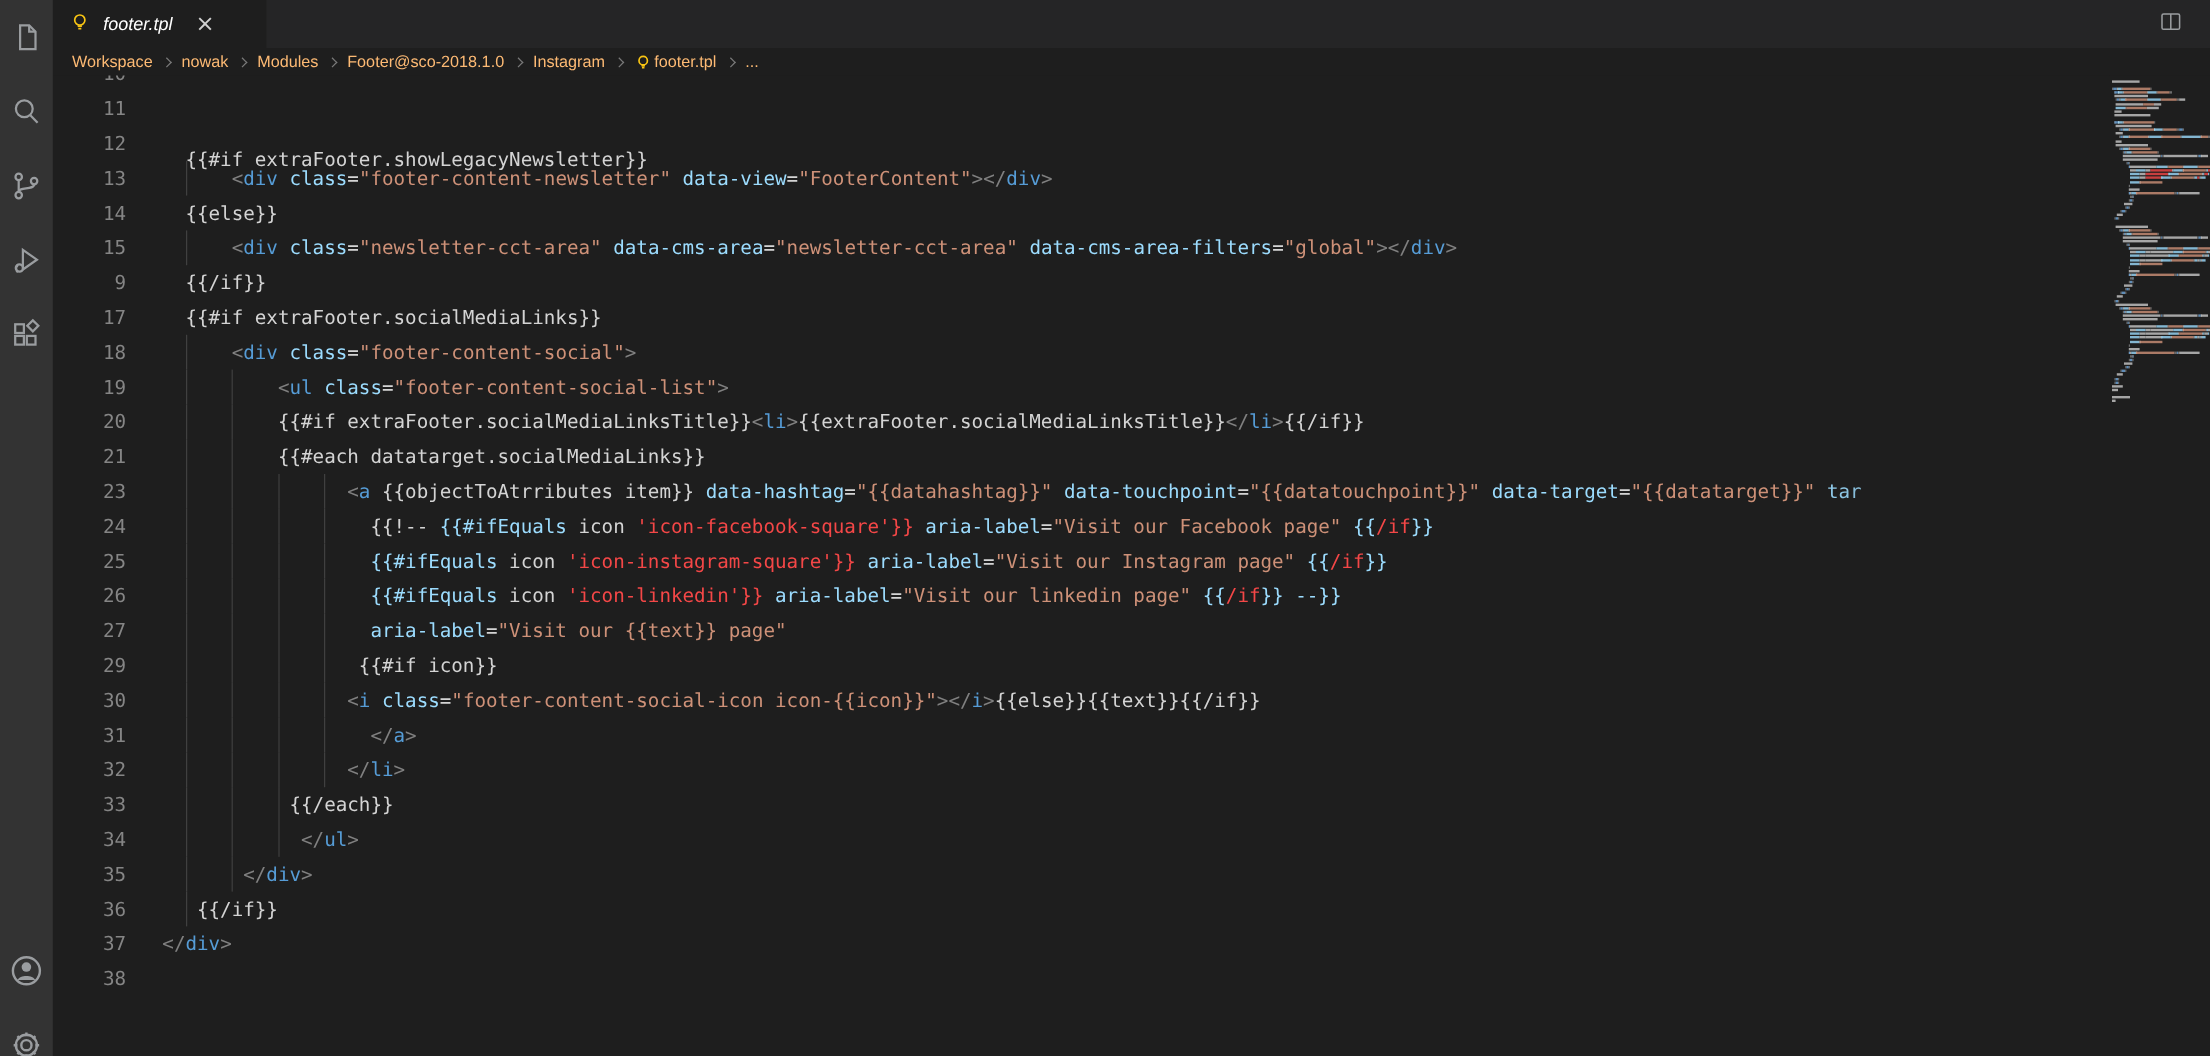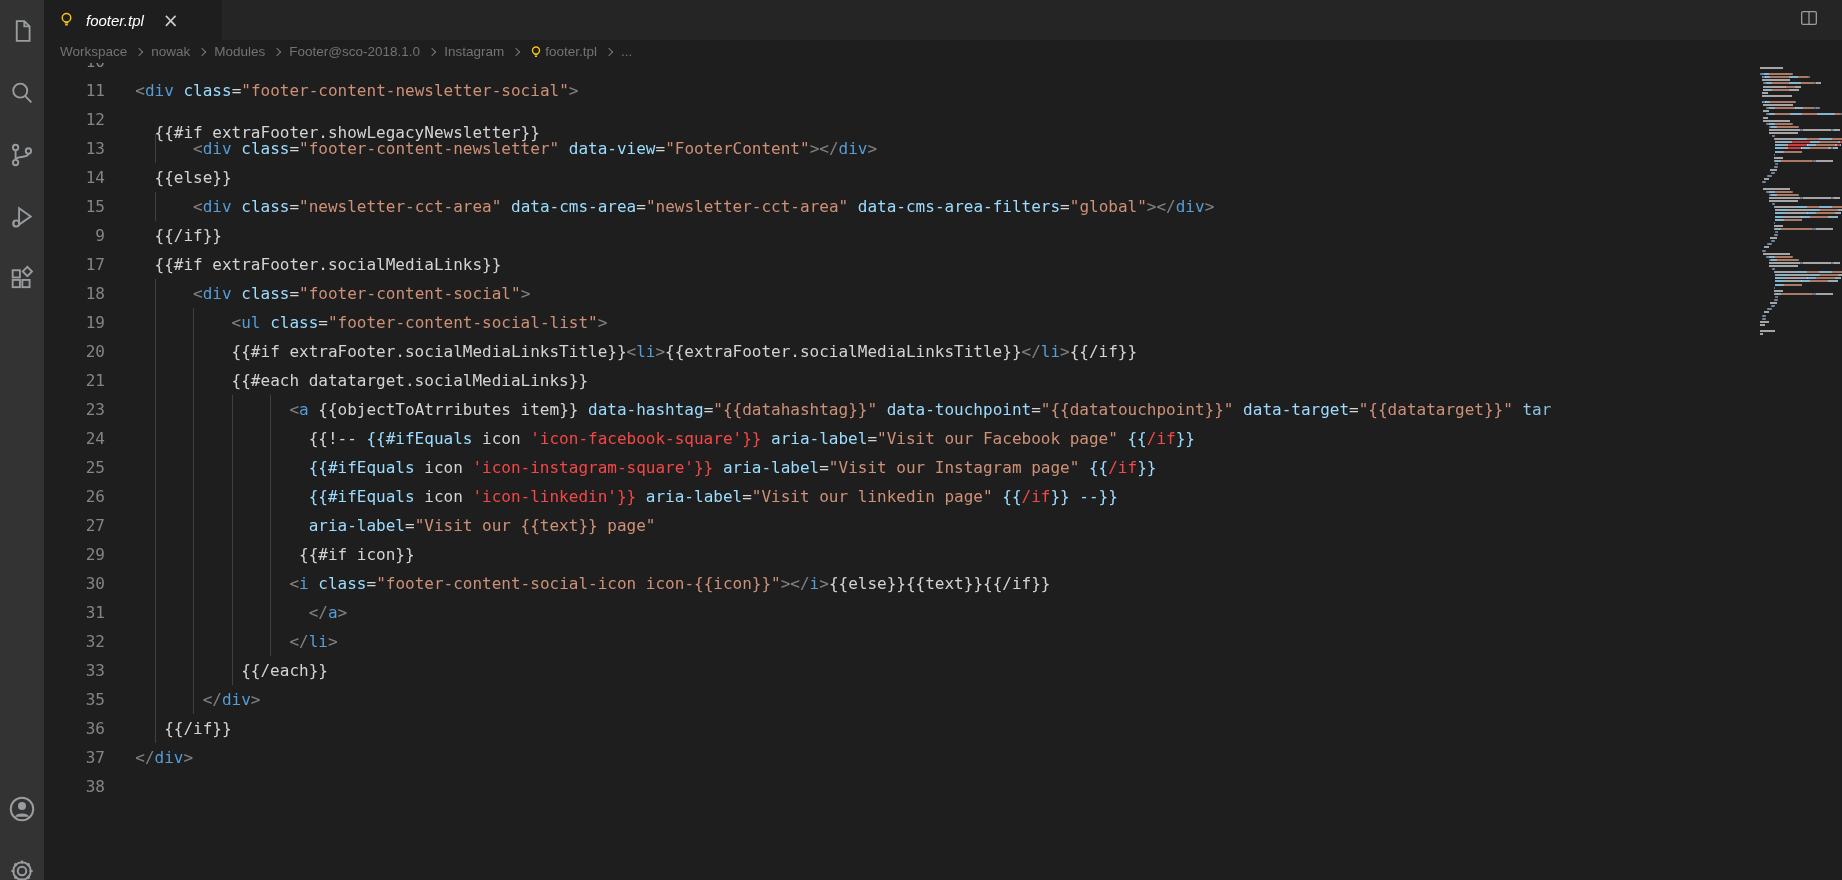--- a/index.html
+++ b/index.html
@@ -29,21 +29,21 @@
   }
   .tab-label { color:#ffffff; font-size:15px; font-style:italic; }
   .tab-close { color:#d0d0d0; font-size:19px; line-height:1; margin-left:10px; cursor:pointer; font-family:"DejaVu Sans",sans-serif; }
   .tab-actions { margin-left:auto; display:flex; align-items:center; padding-right:22px; }
   .split-icon { cursor:pointer; }
   .split-icon svg { stroke:#9a9da0; fill:none; stroke-width:1.4; }
   
   .breadcrumbs {
     position:absolute; left:44px; top:40px; right:0; height:23px;
     background:#1e1e1e; display:flex; align-items:center;
-    padding-left:16px; color:#737373; font-size:13.5px; white-space:nowrap;
+    padding-left:16px; color:#fdba74; font-size:13.5px; white-space:nowrap;
   }
   .crumb { cursor:pointer; }
   .crumb-sep {
     display:inline-block; width:6px; height:6px; margin:0 9px;
     border-top:1.4px solid #7a7a7a; border-right:1.4px solid #7a7a7a;
     transform:rotate(45deg); position:relative; top:0px;
   }
   .crumb-bulb { margin:0 2px 0 1px; position:relative; top:2px; }
   
   .editor {
@@ -175,41 +175,42 @@
         <path d="M9.5 16.5 H14.5 M10.2 19.5 H13.8"></path>
       </svg></span>
     <span class="crumb">footer.tpl</span>
     <span class="crumb-sep"></span>
     <span class="crumb">...</span>
   </div>
 
 <div class="editor">
   <div class="lines" id="editor-lines">
       <div class="code-row"><span class="line-num">10</span><span class="code-text" style="left: 72px;"></span></div>
-      <div class="code-row"><span class="line-num">11</span><span class="code-text" style="left: 91.266px;"><span class="tok-p">&lt;</span><span class="tok-t">div</span><span class="tok-w"> </span><span class="tok-a">class</span><span class="tok-w">=</span><span class="tok-s">"footer-content-newsletter-social"</span><span class="tok-p">&gt;</span></span></div>
+      <div class="code-row"><span class="line-num">11</span></div>
       <div class="code-row"><span class="line-num">12</span><span class="code-text" style="left: 110.532px; margin-top: 13px;"><span class="tok-w">{{#if extraFooter.showLegacyNewsletter}}</span></span></div>
       <div class="code-row"><span class="line-num">13</span><span class="guide" style="left: 110.532px;"></span><span class="code-text" style="left: 149.064px;"><span class="tok-p">&lt;</span><span class="tok-t">div</span><span class="tok-w"> </span><span class="tok-a">class</span><span class="tok-w">=</span><span class="tok-s">"footer-content-newsletter"</span><span class="tok-w"> </span><span class="tok-a">data-view</span><span class="tok-w">=</span><span class="tok-s">"FooterContent"</span><span class="tok-p">&gt;&lt;/</span><span class="tok-t">div</span><span class="tok-p">&gt;</span></span></div>
       <div class="code-row"><span class="line-num">14</span><span class="code-text" style="left: 110.532px;"><span class="tok-w">{{else}}</span></span></div>
       <div class="code-row"><span class="line-num">15</span><span class="guide" style="left: 110.532px;"></span><span class="code-text" style="left: 149.064px;"><span class="tok-p">&lt;</span><span class="tok-t">div</span><span class="tok-w"> </span><span class="tok-a">class</span><span class="tok-w">=</span><span class="tok-s">"newsletter-cct-area"</span><span class="tok-w"> </span><span class="tok-a">data-cms-area</span><span class="tok-w">=</span><span class="tok-s">"newsletter-cct-area"</span><span class="tok-w"> </span><span class="tok-a">data-cms-area-filters</span><span class="tok-w">=</span><span class="tok-s">"global"</span><span class="tok-p">&gt;&lt;/</span><span class="tok-t">div</span><span class="tok-p">&gt;</span></span></div>
       <div class="code-row"><span class="line-num">9</span><span class="code-text" style="left: 110.532px;"><span class="tok-w">{{/if}}</span></span></div>
       <div class="code-row"><span class="line-num">17</span><span class="code-text" style="left: 110.532px;"><span class="tok-w">{{#if extraFooter.socialMediaLinks}}</span></span></div>
       <div class="code-row"><span class="line-num">18</span><span class="guide" style="left: 110.532px;"></span><span class="code-text" style="left: 149.064px;"><span class="tok-p">&lt;</span><span class="tok-t">div</span><span class="tok-w"> </span><span class="tok-a">class</span><span class="tok-w">=</span><span class="tok-s">"footer-content-social"</span><span class="tok-p">&gt;</span></span></div>
       <div class="code-row"><span class="line-num">19</span><span class="guide" style="left: 110.532px;"></span><span class="guide" style="left: 149.064px;"></span><span class="code-text" style="left: 187.596px;"><span class="tok-p">&lt;</span><span class="tok-t">ul</span><span class="tok-w"> </span><span class="tok-a">class</span><span class="tok-w">=</span><span class="tok-s">"footer-content-social-list"</span><span class="tok-p">&gt;</span></span></div>
       <div class="code-row"><span class="line-num">20</span><span class="guide" style="left: 110.532px;"></span><span class="guide" style="left: 149.064px;"></span><span class="code-text" style="left: 187.596px;"><span class="tok-w">{{#if extraFooter.socialMediaLinksTitle}}</span><span class="tok-p">&lt;</span><span class="tok-t">li</span><span class="tok-p">&gt;</span><span class="tok-w">{{extraFooter.socialMediaLinksTitle}}</span><span class="tok-p">&lt;/</span><span class="tok-t">li</span><span class="tok-p">&gt;</span><span class="tok-w">{{/if}}</span></span></div>
       <div class="code-row"><span class="line-num">21</span><span class="guide" style="left: 110.532px;"></span><span class="guide" style="left: 149.064px;"></span><span class="code-text" style="left: 187.596px;"><span class="tok-w">{{#each datatarget.socialMediaLinks}}</span></span></div>
       <div class="code-row"><span class="line-num">23</span><span class="guide" style="left: 110.532px;"></span><span class="guide" style="left: 149.064px;"></span><span class="guide" style="left: 187.596px;"></span><span class="guide" style="left: 226.128px;"></span><span class="code-text" style="left: 245.394px;"><span class="tok-p">&lt;</span><span class="tok-t">a</span><span class="tok-w"> {{objectToAtrributes item}} </span><span class="tok-a">data-hashtag</span><span class="tok-w">=</span><span class="tok-s">"{{datahashtag}}"</span><span class="tok-w"> </span><span class="tok-a">data-touchpoint</span><span class="tok-w">=</span><span class="tok-s">"{{datatouchpoint}}"</span><span class="tok-w"> </span><span class="tok-a">data-target</span><span class="tok-w">=</span><span class="tok-s">"{{datatarget}}"</span><span class="tok-w"> </span><span class="tok-a">tar</span></span></div>
       <div class="code-row"><span class="line-num">24</span><span class="guide" style="left: 110.532px;"></span><span class="guide" style="left: 149.064px;"></span><span class="guide" style="left: 187.596px;"></span><span class="guide" style="left: 226.128px;"></span><span class="code-text" style="left: 264.66px;"><span class="tok-w">{{!-- </span><span class="tok-a">{{#ifEquals</span><span class="tok-w"> icon </span><span class="tok-r">'icon-facebook-square'}}</span><span class="tok-w"> </span><span class="tok-a">aria-label</span><span class="tok-w">=</span><span class="tok-s">"Visit our Facebook page"</span><span class="tok-w"> </span><span class="tok-a">{{</span><span class="tok-r">/if</span><span class="tok-a">}}</span></span></div>
       <div class="code-row"><span class="line-num">25</span><span class="guide" style="left: 110.532px;"></span><span class="guide" style="left: 149.064px;"></span><span class="guide" style="left: 187.596px;"></span><span class="guide" style="left: 226.128px;"></span><span class="code-text" style="left: 264.66px;"><span class="tok-a">{{#ifEquals</span><span class="tok-w"> icon </span><span class="tok-r">'icon-instagram-square'}}</span><span class="tok-w"> </span><span class="tok-a">aria-label</span><span class="tok-w">=</span><span class="tok-s">"Visit our Instagram page"</span><span class="tok-w"> </span><span class="tok-a">{{</span><span class="tok-r">/if</span><span class="tok-a">}}</span></span></div>
       <div class="code-row"><span class="line-num">26</span><span class="guide" style="left: 110.532px;"></span><span class="guide" style="left: 149.064px;"></span><span class="guide" style="left: 187.596px;"></span><span class="guide" style="left: 226.128px;"></span><span class="code-text" style="left: 264.66px;"><span class="tok-a">{{#ifEquals</span><span class="tok-w"> icon </span><span class="tok-r">'icon-linkedin'}}</span><span class="tok-w"> </span><span class="tok-a">aria-label</span><span class="tok-w">=</span><span class="tok-s">"Visit our linkedin page"</span><span class="tok-w"> </span><span class="tok-a">{{</span><span class="tok-r">/if</span><span class="tok-a">}}</span><span class="tok-w"> </span><span class="tok-a">--}}</span></span></div>
       <div class="code-row"><span class="line-num">27</span><span class="guide" style="left: 110.532px;"></span><span class="guide" style="left: 149.064px;"></span><span class="guide" style="left: 187.596px;"></span><span class="guide" style="left: 226.128px;"></span><span class="code-text" style="left: 264.66px;"><span class="tok-a">aria-label</span><span class="tok-w">=</span><span class="tok-s">"Visit our {{text}} page"</span></span></div>
       <div class="code-row"><span class="line-num">29</span><span class="guide" style="left: 110.532px;"></span><span class="guide" style="left: 149.064px;"></span><span class="guide" style="left: 187.596px;"></span><span class="guide" style="left: 226.128px;"></span><span class="code-text" style="left: 255.027px;"><span class="tok-w">{{#if icon}}</span></span></div>
       <div class="code-row"><span class="line-num">30</span><span class="guide" style="left: 110.532px;"></span><span class="guide" style="left: 149.064px;"></span><span class="guide" style="left: 187.596px;"></span><span class="guide" style="left: 226.128px;"></span><span class="code-text" style="left: 245.394px;"><span class="tok-p">&lt;</span><span class="tok-t">i</span><span class="tok-w"> </span><span class="tok-a">class</span><span class="tok-w">=</span><span class="tok-s">"footer-content-social-icon icon-{{icon}}"</span><span class="tok-p">&gt;&lt;/</span><span class="tok-t">i</span><span class="tok-p">&gt;</span><span class="tok-w">{{else}}{{text}}{{/if}}</span></span></div>
       <div class="code-row"><span class="line-num">31</span><span class="guide" style="left: 110.532px;"></span><span class="guide" style="left: 149.064px;"></span><span class="guide" style="left: 187.596px;"></span><span class="guide" style="left: 226.128px;"></span><span class="code-text" style="left: 264.66px;"><span class="tok-p">&lt;/</span><span class="tok-t">a</span><span class="tok-p">&gt;</span></span></div>
       <div class="code-row"><span class="line-num">32</span><span class="guide" style="left: 110.532px;"></span><span class="guide" style="left: 149.064px;"></span><span class="guide" style="left: 187.596px;"></span><span class="guide" style="left: 226.128px;"></span><span class="code-text" style="left: 245.394px;"><span class="tok-p">&lt;/</span><span class="tok-t">li</span><span class="tok-p">&gt;</span></span></div>
       <div class="code-row"><span class="line-num">33</span><span class="guide" style="left: 110.532px;"></span><span class="guide" style="left: 149.064px;"></span><span class="guide" style="left: 187.596px;"></span><span class="code-text" style="left: 197.229px;"><span class="tok-w">{{/each}}</span></span></div>
+      <div class="code-row"><span class="line-num">34</span><span class="guide" style="left: 110.532px;"></span><span class="guide" style="left: 149.064px;"></span><span class="guide" style="left: 187.596px;"></span><span class="code-text" style="left: 206.862px;"><span class="tok-p">&lt;/</span><span class="tok-t">ul</span><span class="tok-p">&gt;</span></span></div>
       <div class="code-row"><span class="line-num">35</span><span class="guide" style="left: 110.532px;"></span><span class="guide" style="left: 149.064px;"></span><span class="code-text" style="left: 158.697px;"><span class="tok-p">&lt;/</span><span class="tok-t">div</span><span class="tok-p">&gt;</span></span></div>
       <div class="code-row"><span class="line-num">36</span><span class="guide" style="left: 110.532px;"></span><span class="code-text" style="left: 120.165px;"><span class="tok-w">{{/if}}</span></span></div>
       <div class="code-row"><span class="line-num">37</span><span class="code-text" style="left: 91.266px;"><span class="tok-p">&lt;/</span><span class="tok-t">div</span><span class="tok-p">&gt;</span></span></div>
       <div class="code-row"><span class="line-num">38</span><span class="code-text" style="left: 72px;"></span></div>
     </div>
   <div class="code-fade"></div>
 </div>
 
 <div class="minimap" id="minimap">
     <div class="mm-row">

